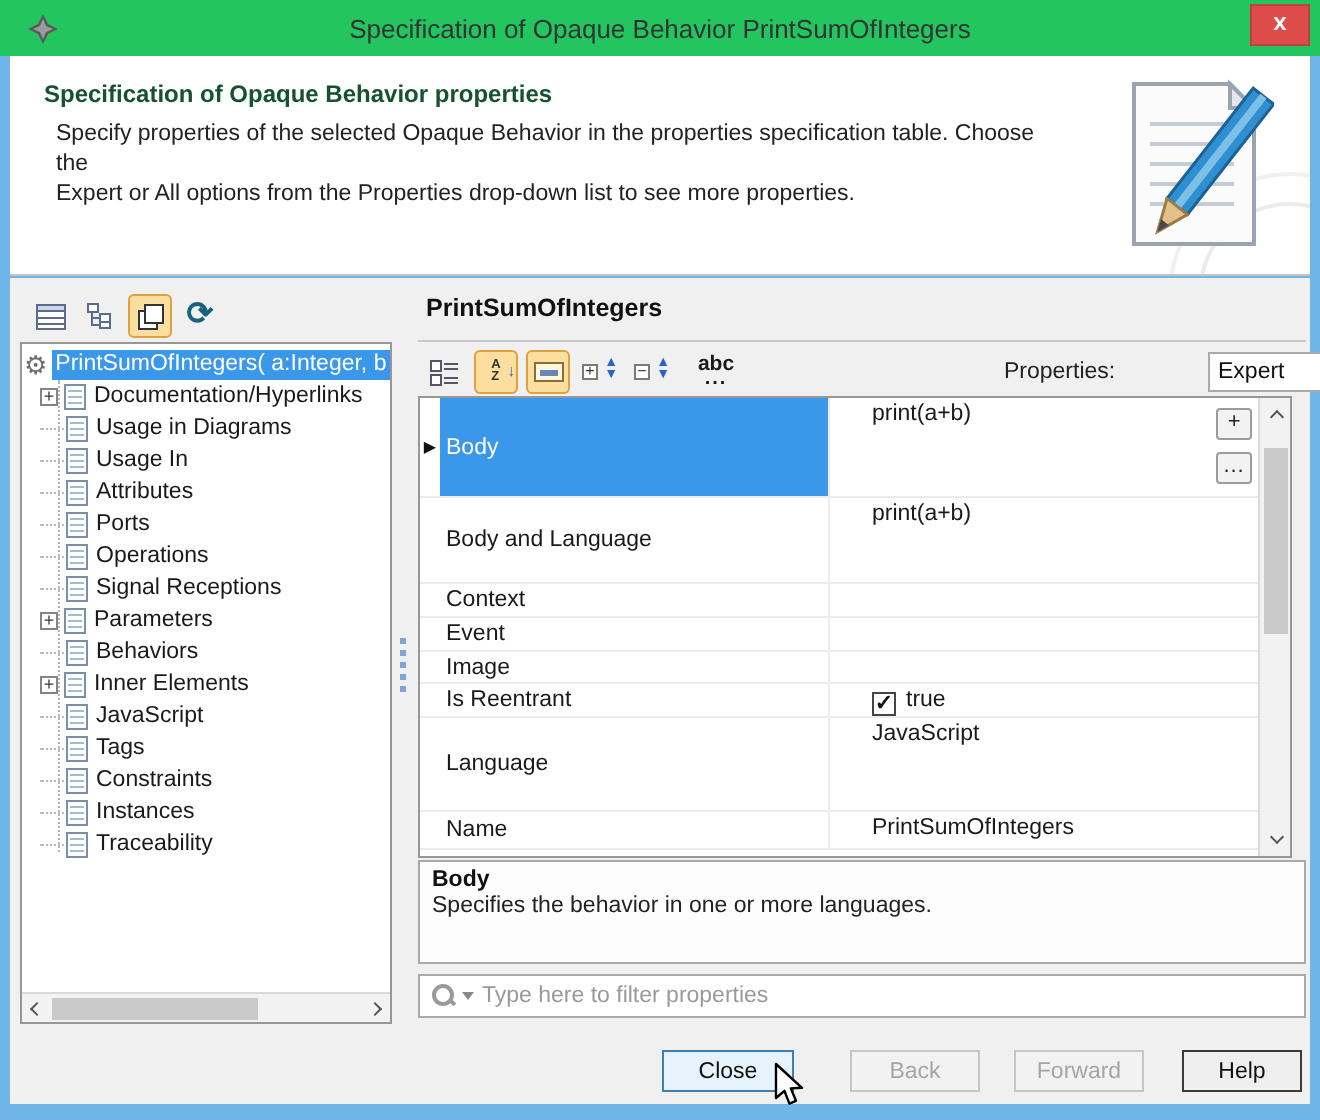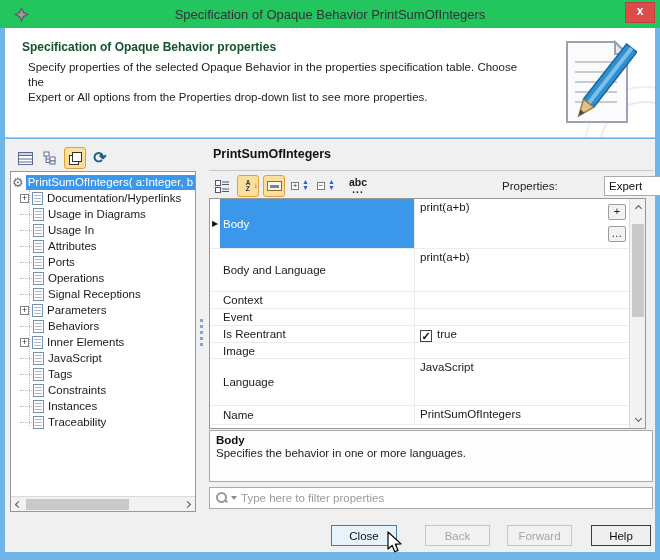--- a/index.html
+++ b/index.html
@@ -96,21 +96,21 @@
   .ptable { position:absolute; left:204px; top:59px; width:437px; height:231px;
             background:#fff; border:1px solid #979797; display:flex; }
   .ptable-rows { width:420px; position:relative; }
   .tbl-row { display:flex; border-bottom:1px solid #ECECEC; position:relative; }
   .h50{height:50px} .h43{height:43px} .h17{height:17px} .h16{height:16px} .h47{height:47px} .h19{height:19px}
   .tbl-gutter { width:10px; flex:0 0 auto; display:flex; align-items:center; justify-content:center;
                 font-size:8px; color:#111; }
   .tbl-name { width:194px; flex:0 0 auto; font-size:11.5px; color:#1a1a1a;
               display:flex; align-items:center; padding-left:3px; }
   .tbl-value { flex:1; border-left:1px solid #ECECEC; font-size:11.5px; color:#1a1a1a;
-               padding:2px 0 0 5px; }
+               padding:2px 0 0 21px; }
   .tbl-row.selected .tbl-name { background:#3B97E9; color:#fff; }
   .cell-btn { position:absolute; right:3px; width:18px; height:16px; background:#F2F2F2;
               border:1px solid #9C9C9C; border-radius:2px; font-size:11px; line-height:12px;
               text-align:center; color:#222; }
   .cell-btn.plus { top:5px; }
   .cell-btn.dots { top:27px; letter-spacing:0.5px; }
   .checkbox { display:inline-block; width:12px; height:12px; border:1.5px solid #444; background:#fff;
               font-size:11px; line-height:10px; text-align:center; font-weight:bold; color:#111;
               vertical-align:-2px; margin-right:5px; }
   .vscroll { width:16px; background:#F2F2F2; border-left:1px solid #DADADA; position:relative; }
@@ -402,32 +402,32 @@
           <span class="tbl-name">Context</span>
           <span class="tbl-value"></span>
         </div>
 
         <div class="tbl-row h17">
           <span class="tbl-gutter"></span>
           <span class="tbl-name">Event</span>
           <span class="tbl-value"></span>
         </div>
 
+        <div class="tbl-row h16">
+          <span class="tbl-gutter"></span>
+          <span class="tbl-name">Image</span>
+          <span class="tbl-value"></span>
+        </div>
+
         <div class="tbl-row h17">
           <span class="tbl-gutter"></span>
           <span class="tbl-name">Is Reentrant</span>
           <span class="tbl-value">
             <span class="checkbox">✓</span><span>true</span>
           </span>
-        </div>
-
-        <div class="tbl-row h16">
-          <span class="tbl-gutter"></span>
-          <span class="tbl-name">Image</span>
-          <span class="tbl-value"></span>
         </div>
 
         <div class="tbl-row h47">
           <span class="tbl-gutter"></span>
           <span class="tbl-name">Language</span>
           <span class="tbl-value">JavaScript</span>
         </div>
 
         <div class="tbl-row h19">
           <span class="tbl-gutter"></span>

